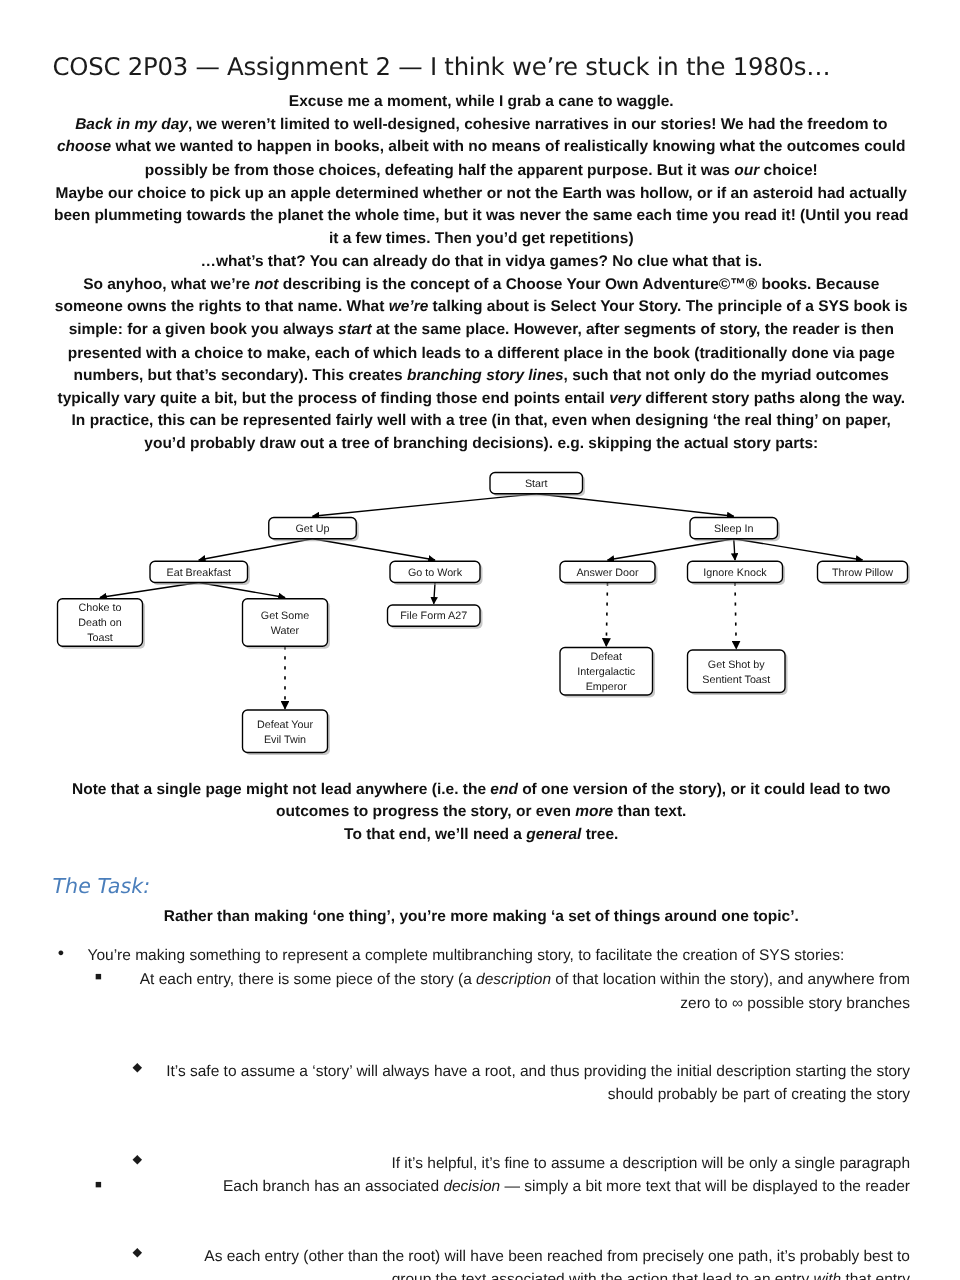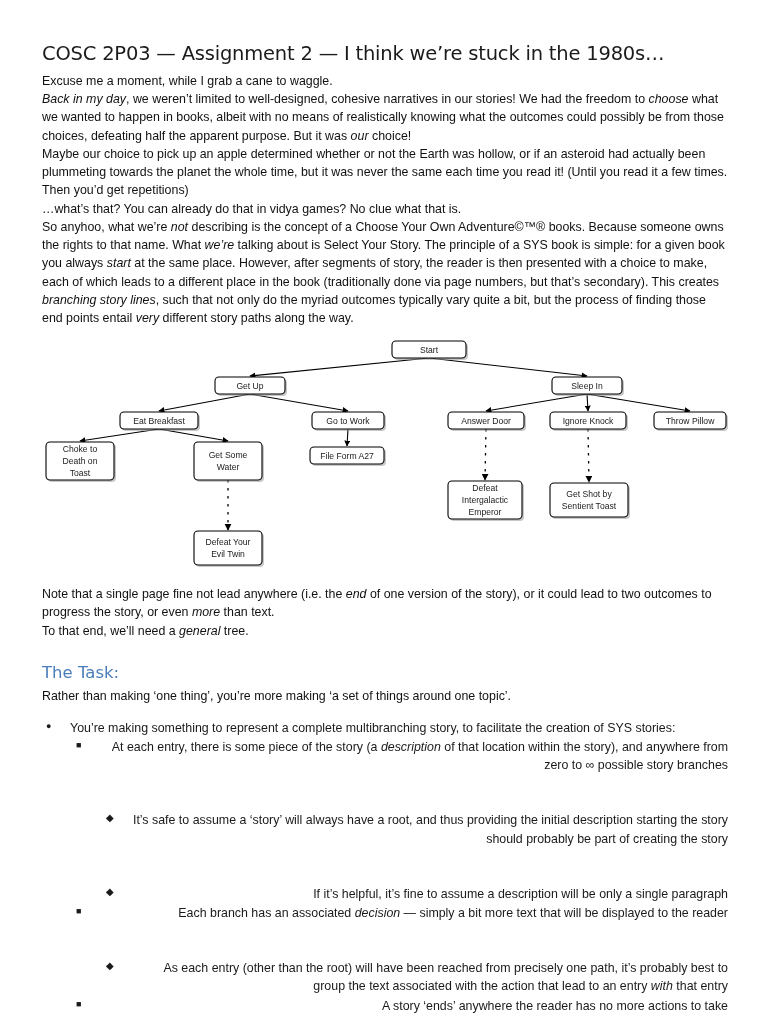--- a/index.html
+++ b/index.html
@@ -38,32 +38,34 @@
     letter-spacing: -0.2px;
     margin: 0 0 5px 0;
     color: #1b1b1b;
   }
 
   p.body-text {
     font-size: 12.4px;
     line-height: 1.47;
     margin: 0;
     color: #111111;
-    text-align: left;
+    text-align: center;
+    font-weight: bold;
   }
   p.body-text + p.body-text { margin-top: 0; }
   p.gap { margin-top: 13px; }
 
   .blue-head {
     color: #4a7ebb;
     font-family: "DejaVu Sans", sans-serif;
     font-size: 16.5px;
     font-weight: 400;
     margin: 0;
     line-height: 1.3;
+    font-style: italic;
   }
 
   em { font-style: italic; }
 
   
   ul.lvl1, ul.lvl2, ul.lvl3 {
     list-style: none;
     margin: 0;
     padding: 0;
   }
@@ -139,20 +141,21 @@
     <p class="body-text">Excuse me a moment, while I grab a cane to waggle.</p>
 
     <p class="body-text"><em>Back in my day</em><span>, we weren’t limited to well-designed, cohesive narratives in our stories! We had the freedom to </span><em>choose</em><span> what we wanted to happen in books, albeit with no means of realistically knowing what the outcomes could possibly be from those choices, defeating half the apparent purpose. But it was </span><em>our</em><span> choice!</span></p>
 
     <p class="body-text">Maybe our choice to pick up an apple determined whether or not the Earth was hollow, or if an asteroid had actually been plummeting towards the planet the whole time, but it was never the same each time you read it! (Until you read it a few times. Then you’d get repetitions)</p>
 
     <p class="body-text gap">…what’s that? You can already do that in vidya games? No clue what that is.</p>
 
     <p class="body-text gap"><span>So anyhoo, what we’re </span><em>not</em><span> describing is the concept of a Choose Your Own Adventure©™® books. Because someone owns the rights to that name. What </span><em>we’re</em><span> talking about is Select Your Story. The principle of a SYS book is simple: for a given book you always </span><em>start</em><span> at the same place. However, after segments of story, the reader is then presented with a choice to make, each of which leads to a different place in the book (traditionally done via page numbers, but that’s secondary). This creates </span><em>branching story lines</em><span>, such that not only do the myriad outcomes typically vary quite a bit, but the process of finding those end points entail </span><em>very</em><span> different story paths along the way.</span></p>
 
+    <p class="body-text gap">In practice, this can be represented fairly well with a tree (in that, even when designing ‘the real thing’ on paper, you’d probably draw out a tree of branching decisions). e.g. skipping the actual story parts:</p>
 
     <div class="diagram-wrap">
       <svg id="tree-svg" width="686" height="250" viewBox="0 0 686 250">
         <defs>
           <marker id="arrow" viewBox="0 0 10 10" refX="9" refY="5" markerWidth="5.5" markerHeight="5.5" orient="auto-start-reverse">
             <path d="M 0 0 L 10 5 L 0 10 z" fill="#000000"></path>
           </marker>
         </defs>
         <g id="edge-layer">
             <line x1="387" y1="23" x2="208" y2="41" stroke="#000000" stroke-width="1.1" marker-end="url(#arrow)"></line>
@@ -244,21 +247,21 @@
             <g>
               <rect x="154" y="198" width="68" height="34" rx="4" ry="4" fill="#9a9a9a" opacity="0.55"></rect>
               <rect x="152" y="196" width="68" height="34" rx="4" ry="4" fill="#ffffff" stroke="#000000" stroke-width="1.1"></rect>
               <text x="186" y="210" text-anchor="middle" class="node-label">Defeat Your</text>
               <text x="186" y="222" text-anchor="middle" class="node-label">Evil Twin</text>
             </g>
           </g>
       </svg>
     </div>
 
-    <p class="body-text"><span>Note that a single page fine not lead anywhere (i.e. the </span><em>end</em><span> of one version of the story), or it could lead to two outcomes to progress the story, or even </span><em>more</em><span> than text.</span></p>
+    <p class="body-text"><span>Note that a single page might not lead anywhere (i.e. the </span><em>end</em><span> of one version of the story), or it could lead to two outcomes to progress the story, or even </span><em>more</em><span> than text.</span></p>
 
     <p class="body-text gap"><span>To that end, we’ll need a </span><em>general</em><span> tree.</span></p>
 
     <h2 class="blue-head" style="margin-top:22px;">The Task:</h2>
 
     <p class="body-text" style="margin-top:4px;">Rather than making ‘one thing’, you’re more making ‘a set of things around one topic’.</p>
 
     <ul class="lvl1" style="margin-top:13px;">
       <li>
         <span class="b"></span><span>You’re making something to represent a complete multibranching story, to facilitate the creation of SYS stories:</span>

